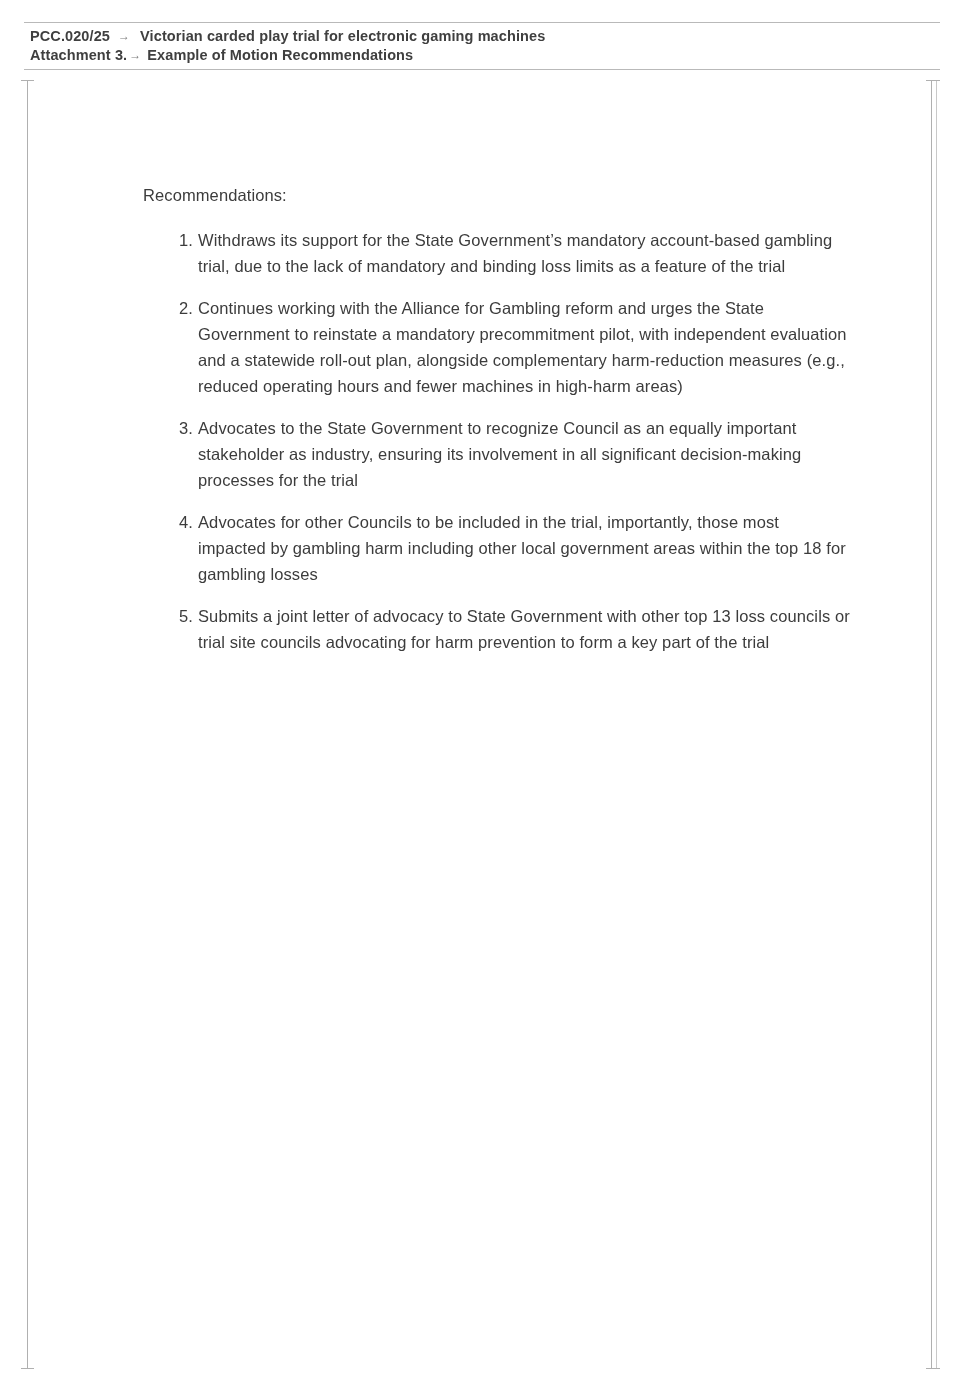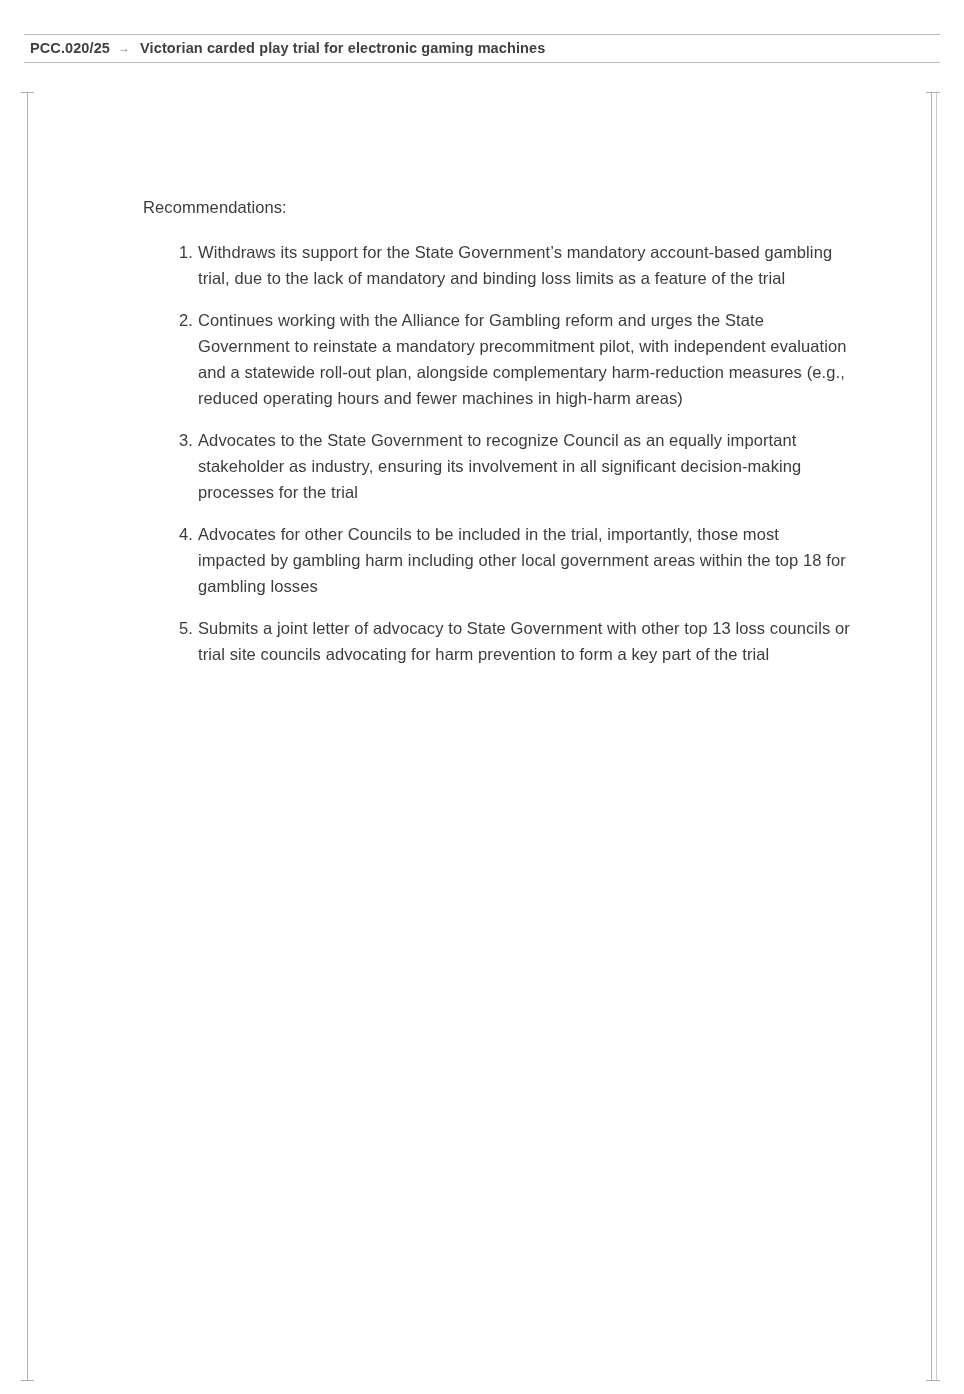--- a/index.html
+++ b/index.html
@@ -16,21 +16,20 @@
     overflow: hidden;
   }
 
   .page {
     position: absolute;
     left: 0;
     top: 0;
     width: 964px;
     height: 1074px;
     background: #ffffff;
-    margin-top: 12px;
   }
 
   
   .header-band {
     position: absolute;
     left: 24px;
     top: 22px;
     width: 916px;
     border-top: 1px solid #b9b9b9;
     border-bottom: 1px solid #b9b9b9;
@@ -163,20 +162,23 @@
 </style>
 </head>
 <body>
 
 <div class="page">
 
   <div class="header-band">
     <div class="header-line">
       <span class="hdr-ref">PCC.020/25</span><span class="hdr-arrow">→</span><span class="hdr-title">Victorian carded play trial for electronic gaming machines</span>
     </div>
+    <div class="header-line">
+      <span class="hdr-ref">Attachment 3.</span><span class="hdr-arrow small">→</span><span class="hdr-title">Example of Motion Recommendations</span>
+    </div>
   </div>
 
   <div class="frame-left"></div>
   <div class="frame-left-cap-top"></div>
   <div class="frame-left-cap-bottom"></div>
   <div class="frame-right"></div>
   <div class="frame-right2"></div>
   <div class="frame-right-cap-top"></div>
   <div class="frame-right-cap-bottom"></div>
 

